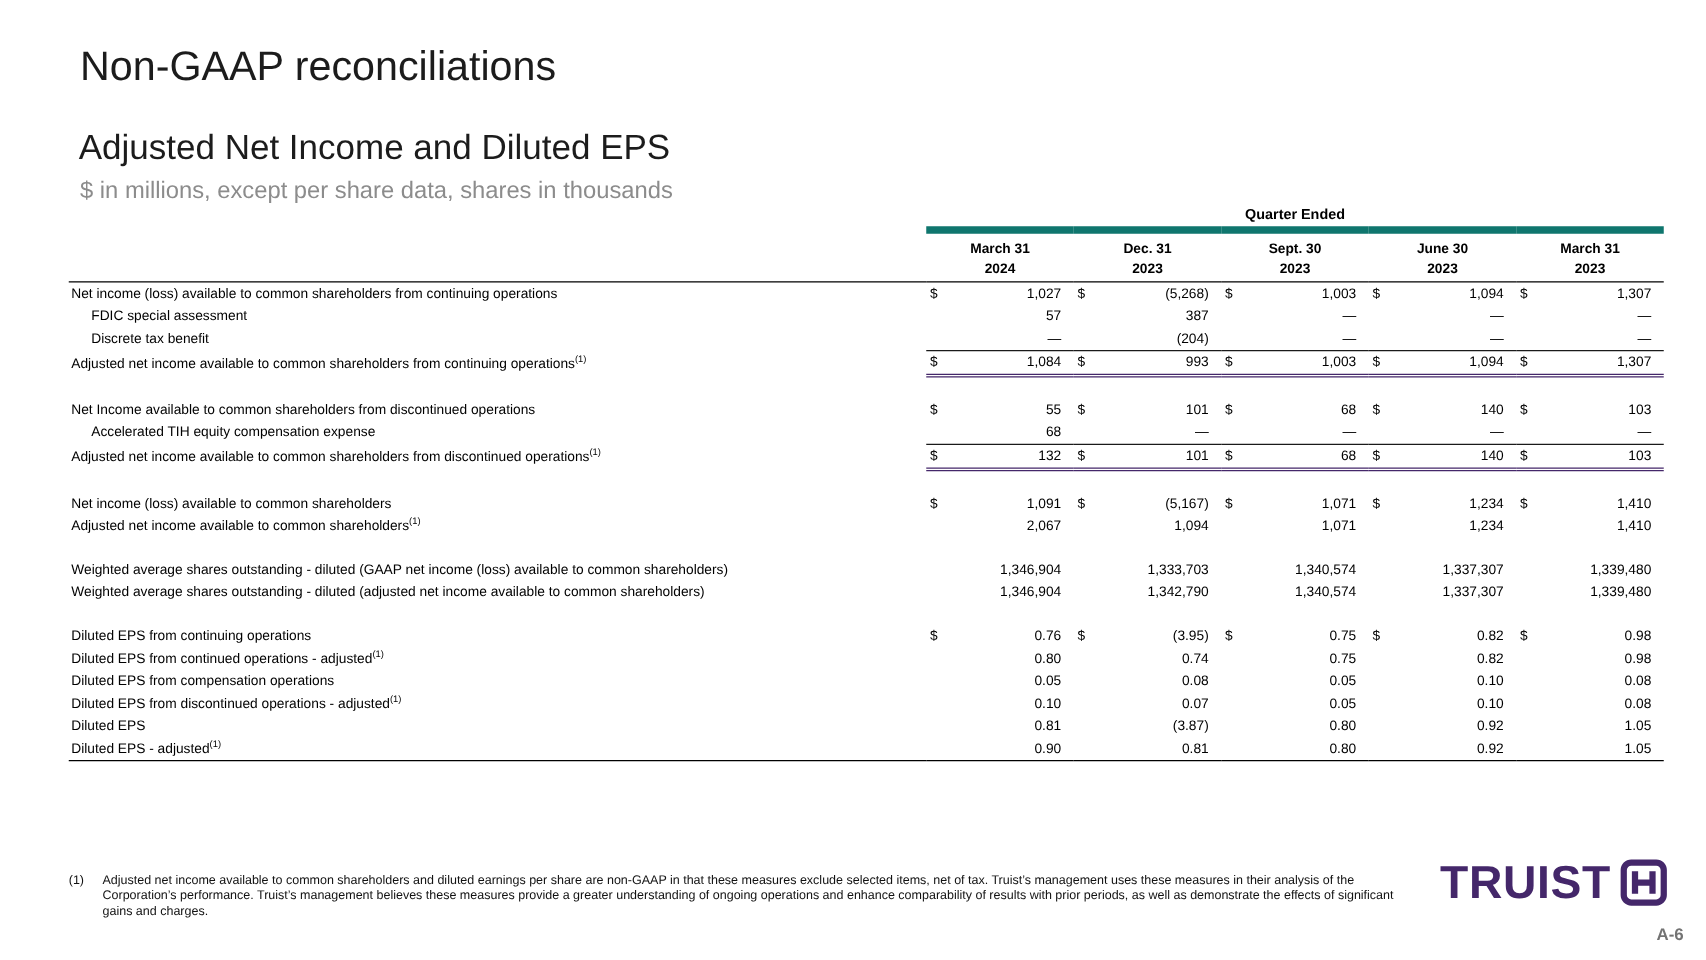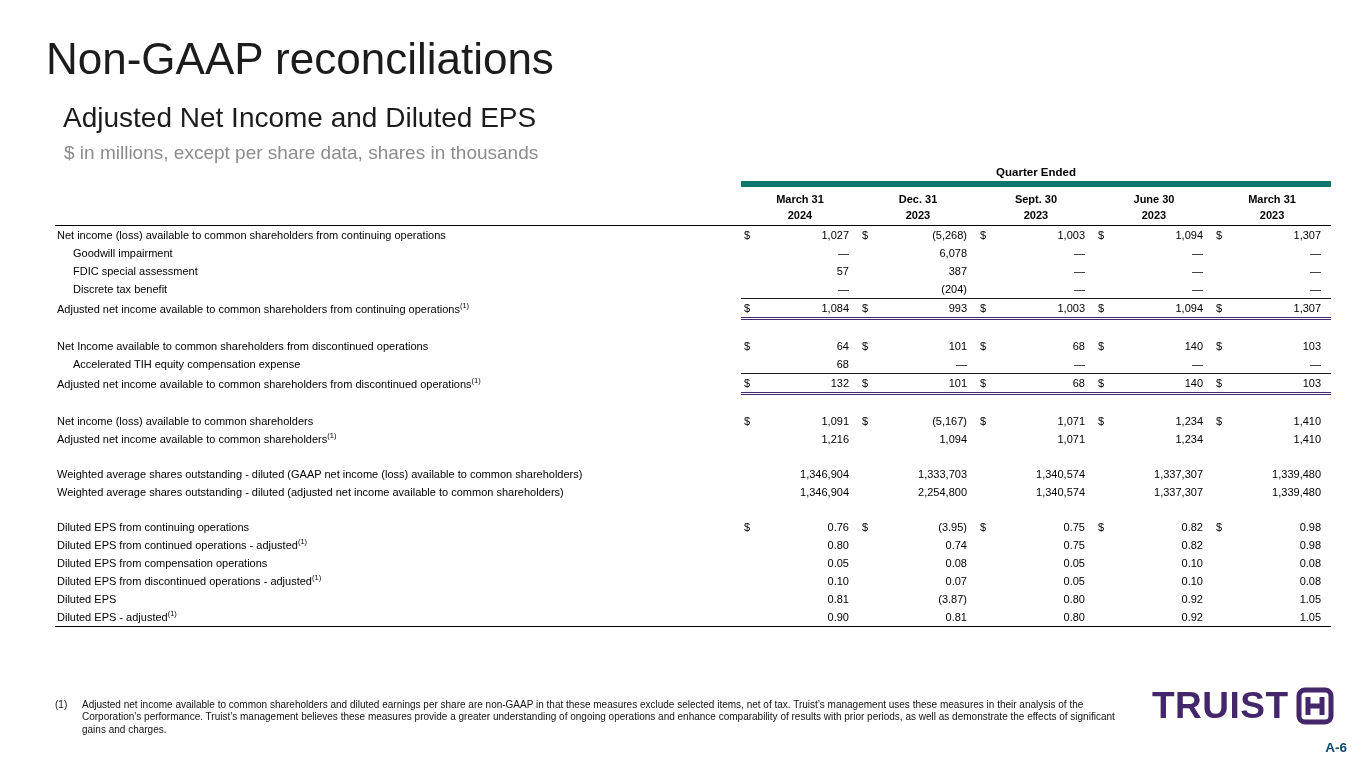--- a/index.html
+++ b/index.html
@@ -1,21 +1,21 @@
 <!DOCTYPE html>
 <html><head>
 <meta charset="utf-8">
 <style>
   html,body{margin:0;padding:0;}
   body{
     width:1365px;height:768px;position:relative;overflow:hidden;
     background:#ffffff;color:#000;
     font-family:"Liberation Sans", sans-serif;
   }
-  .title{position:absolute;left:46px;top:34px;font-size:44px;font-weight:400;color:#1c1c1c;}
+  .title{position:absolute;left:64px;top:34px;font-size:33px;font-weight:400;color:#1c1c1c;}
   .subtitle{position:absolute;left:63px;top:102px;font-size:28px;font-weight:400;color:#1c1c1c;}
   .units{position:absolute;left:64px;top:142px;font-size:19px;color:#8c8c8c;}
 
   .tblwrap{position:absolute;left:55px;top:163px;width:1276px;}
   table{border-collapse:collapse;width:100%;table-layout:fixed;font-size:11px;}
   col.c-lbl{width:686px;}
   col.c-num{width:118px;}
   th,td{padding:0;height:18px;vertical-align:middle;font-weight:normal;text-align:left;}
   th.qe{font-weight:bold;text-align:center;font-size:11.5px;border-bottom:6px solid #0f766e;}
   tr.cols-row th{border-bottom:1.5px solid #000;height:36px;vertical-align:bottom;}
@@ -34,21 +34,21 @@
   sup{font-size:7.5px;line-height:0;vertical-align:super;}
 
   .footnote{position:absolute;left:55px;top:699px;width:1082px;font-size:10px;line-height:12.4px;display:flex;color:#111;}
   .fn-marker{width:27px;flex:none;}
   .fn-text{flex:1;}
 
   .logo{position:absolute;left:1152px;top:686px;display:flex;align-items:center;gap:7px;color:#44276A;justify-content:flex-end;}
   .logo-word{font-size:37px;font-weight:bold;letter-spacing:0.5px;line-height:40px;}
   .logo-mark svg{display:block;}
 
-  .pagenum{position:absolute;right:18px;top:740px;font-size:13.5px;font-weight:bold;color:#0c4a6e;}
+  .pagenum{position:absolute;right:18px;top:740px;font-size:13.5px;font-weight:bold;color:#737373;}
 </style>
 </head>
 <body>
 
 <div class="title">Non-GAAP reconciliations</div>
 <div class="subtitle">Adjusted Net Income and Diluted EPS</div>
 <div class="units">$ in millions, except per share data, shares in thousands</div>
 
 <div class="tblwrap">
 <table>
@@ -91,28 +91,20 @@
 </thead>
 <tbody>
 
 <tr class="b">
   <td class="lbl"><span>Net income (loss) available to common shareholders from continuing operations</span><sup></sup></td>
   <td class="num"><span class="ds">$</span><span>1,027</span></td>
   <td class="num"><span class="ds">$</span><span>(5,268)</span></td>
   <td class="num"><span class="ds">$</span><span>1,003</span></td>
   <td class="num"><span class="ds">$</span><span>1,094</span></td>
   <td class="num"><span class="ds">$</span><span>1,307</span></td>
-</tr>
-<tr class="in">
-  <td class="lbl"><span>Goodwill impairment</span><sup></sup></td>
-  <td class="num"><span class="ds"></span><span>—</span></td>
-  <td class="num"><span class="ds"></span><span>6,078</span></td>
-  <td class="num"><span class="ds"></span><span>—</span></td>
-  <td class="num"><span class="ds"></span><span>—</span></td>
-  <td class="num"><span class="ds"></span><span>—</span></td>
 </tr>
 <tr class="in">
   <td class="lbl"><span>FDIC special assessment</span><sup></sup></td>
   <td class="num"><span class="ds"></span><span>57</span></td>
   <td class="num"><span class="ds"></span><span>387</span></td>
   <td class="num"><span class="ds"></span><span>—</span></td>
   <td class="num"><span class="ds"></span><span>—</span></td>
   <td class="num"><span class="ds"></span><span>—</span></td>
 </tr>
 <tr class="in">
@@ -131,21 +123,21 @@
   <td class="num"><span class="ds">$</span><span>1,094</span></td>
   <td class="num"><span class="ds">$</span><span>1,307</span></td>
 </tr>
 
 <tr class="sp">
           <td colspan="6"></td>
         </tr>
 
 <tr class="b">
   <td class="lbl"><span>Net Income available to common shareholders from discontinued operations</span><sup></sup></td>
-  <td class="num"><span class="ds">$</span><span>64</span></td>
+  <td class="num"><span class="ds">$</span><span>55</span></td>
   <td class="num"><span class="ds">$</span><span>101</span></td>
   <td class="num"><span class="ds">$</span><span>68</span></td>
   <td class="num"><span class="ds">$</span><span>140</span></td>
   <td class="num"><span class="ds">$</span><span>103</span></td>
 </tr>
 <tr class="in">
   <td class="lbl"><span>Accelerated TIH equity compensation expense</span><sup></sup></td>
   <td class="num"><span class="ds"></span><span>68</span></td>
   <td class="num"><span class="ds"></span><span>—</span></td>
   <td class="num"><span class="ds"></span><span>—</span></td>
@@ -168,21 +160,21 @@
 <tr class="b">
   <td class="lbl"><span>Net income (loss) available to common shareholders</span><sup></sup></td>
   <td class="num"><span class="ds">$</span><span>1,091</span></td>
   <td class="num"><span class="ds">$</span><span>(5,167)</span></td>
   <td class="num"><span class="ds">$</span><span>1,071</span></td>
   <td class="num"><span class="ds">$</span><span>1,234</span></td>
   <td class="num"><span class="ds">$</span><span>1,410</span></td>
 </tr>
 <tr class="b">
   <td class="lbl"><span>Adjusted net income available to common shareholders</span><sup>(1)</sup></td>
-  <td class="num"><span class="ds"></span><span>1,216</span></td>
+  <td class="num"><span class="ds"></span><span>2,067</span></td>
   <td class="num"><span class="ds"></span><span>1,094</span></td>
   <td class="num"><span class="ds"></span><span>1,071</span></td>
   <td class="num"><span class="ds"></span><span>1,234</span></td>
   <td class="num"><span class="ds"></span><span>1,410</span></td>
 </tr>
 
 <tr class="sp">
           <td colspan="6"></td>
         </tr>
 
@@ -190,21 +182,21 @@
   <td class="lbl"><span>Weighted average shares outstanding - diluted (GAAP net income (loss) available to common shareholders)</span><sup></sup></td>
   <td class="num"><span class="ds"></span><span>1,346,904</span></td>
   <td class="num"><span class="ds"></span><span>1,333,703</span></td>
   <td class="num"><span class="ds"></span><span>1,340,574</span></td>
   <td class="num"><span class="ds"></span><span>1,337,307</span></td>
   <td class="num"><span class="ds"></span><span>1,339,480</span></td>
 </tr>
 <tr>
   <td class="lbl"><span>Weighted average shares outstanding - diluted (adjusted net income available to common shareholders)</span><sup></sup></td>
   <td class="num"><span class="ds"></span><span>1,346,904</span></td>
-  <td class="num"><span class="ds"></span><span>2,254,800</span></td>
+  <td class="num"><span class="ds"></span><span>1,342,790</span></td>
   <td class="num"><span class="ds"></span><span>1,340,574</span></td>
   <td class="num"><span class="ds"></span><span>1,337,307</span></td>
   <td class="num"><span class="ds"></span><span>1,339,480</span></td>
 </tr>
 
 <tr class="sp">
           <td colspan="6"></td>
         </tr>
 
 <tr class="b">

